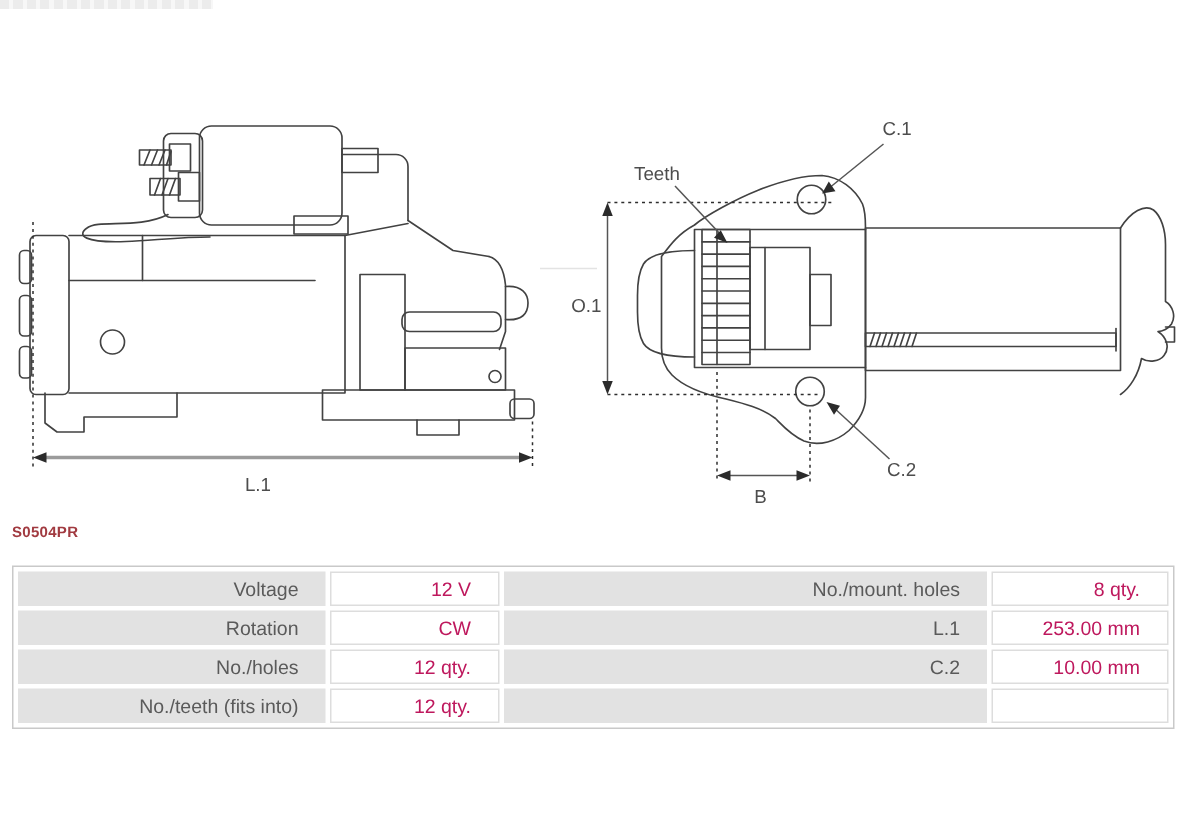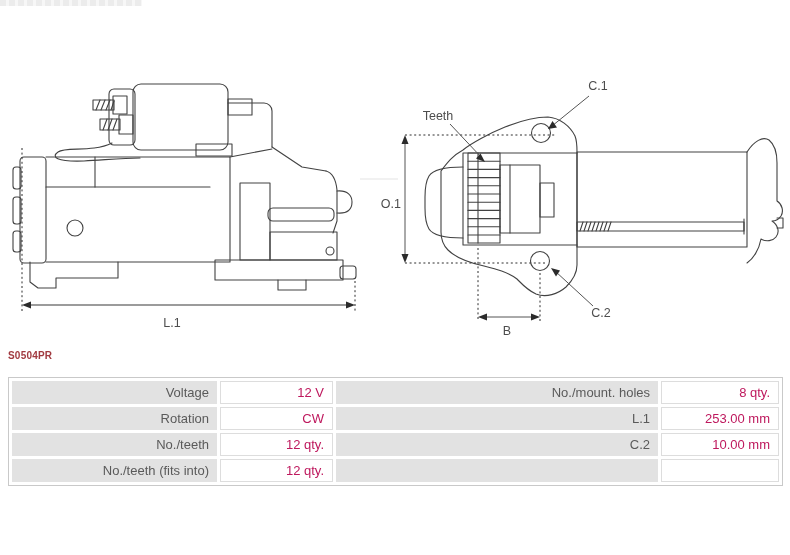--- a/index.html
+++ b/index.html
@@ -5,21 +5,21 @@
   html,body{margin:0;padding:0;background:#fff;}
   .page{position:relative;width:790px;height:555px;background:#fff;overflow:hidden;
         font-family:"Liberation Sans",sans-serif;}
   .watermark{position:absolute;left:0;top:0;width:142px;height:6px;
       background:repeating-linear-gradient(90deg,#ececec 0 6px,#f7f7f7 6px 9px);}
   .drawings{position:absolute;left:0;top:0;}
   .part-number{position:absolute;left:8px;top:350px;font-size:10px;font-weight:bold;
       letter-spacing:.2px;color:#a13a40;}
   table.spec{position:absolute;left:8px;top:377px;border-collapse:separate;
       border-spacing:3px;background:#fff;border:1px solid #c9c9c9;}
-  td{height:19px;font-size:13px;line-height:19px;padding:1px 8px;text-align:right;
+  td{height:19px;font-size:13px;line-height:19px;padding:1px 18px;text-align:right;
       vertical-align:middle;white-space:nowrap;}
   td.label{background:#e2e2e2;color:#5a5a5a;}
   td.value{background:#fff;border:1px solid #dddddd;color:#be185d;}
   
   .ln{stroke:#424242;stroke-width:1.1;fill:none;stroke-linejoin:round;stroke-linecap:round;}
   .dot{stroke:#2e2e2e;stroke-width:1;fill:none;stroke-dasharray:2 2.6;}
   .dimln{stroke:#555;stroke-width:1;fill:none;}
   .dimgray{stroke:#9b9b9b;stroke-width:2.2;fill:none;}
   .ah{fill:#2b2b2b;stroke:none;}
   .dimtxt{font-family:"Liberation Sans",sans-serif;font-size:12.5px;fill:#4d4d4d;}
@@ -187,21 +187,21 @@
           <td class="label">No./mount. holes</td>
           <td class="value">8 qty.</td>
         </tr>
         <tr>
           <td class="label">Rotation</td>
           <td class="value">CW</td>
           <td class="label">L.1</td>
           <td class="value">253.00 mm</td>
         </tr>
         <tr>
-          <td class="label">No./teeth</td>
+          <td class="label">No./holes</td>
           <td class="value">12 qty.</td>
           <td class="label">C.2</td>
           <td class="value">10.00 mm</td>
         </tr>
         <tr>
           <td class="label">No./teeth (fits into)</td>
           <td class="value">12 qty.</td>
           <td class="label"></td>
           <td class="value"></td>
         </tr>

